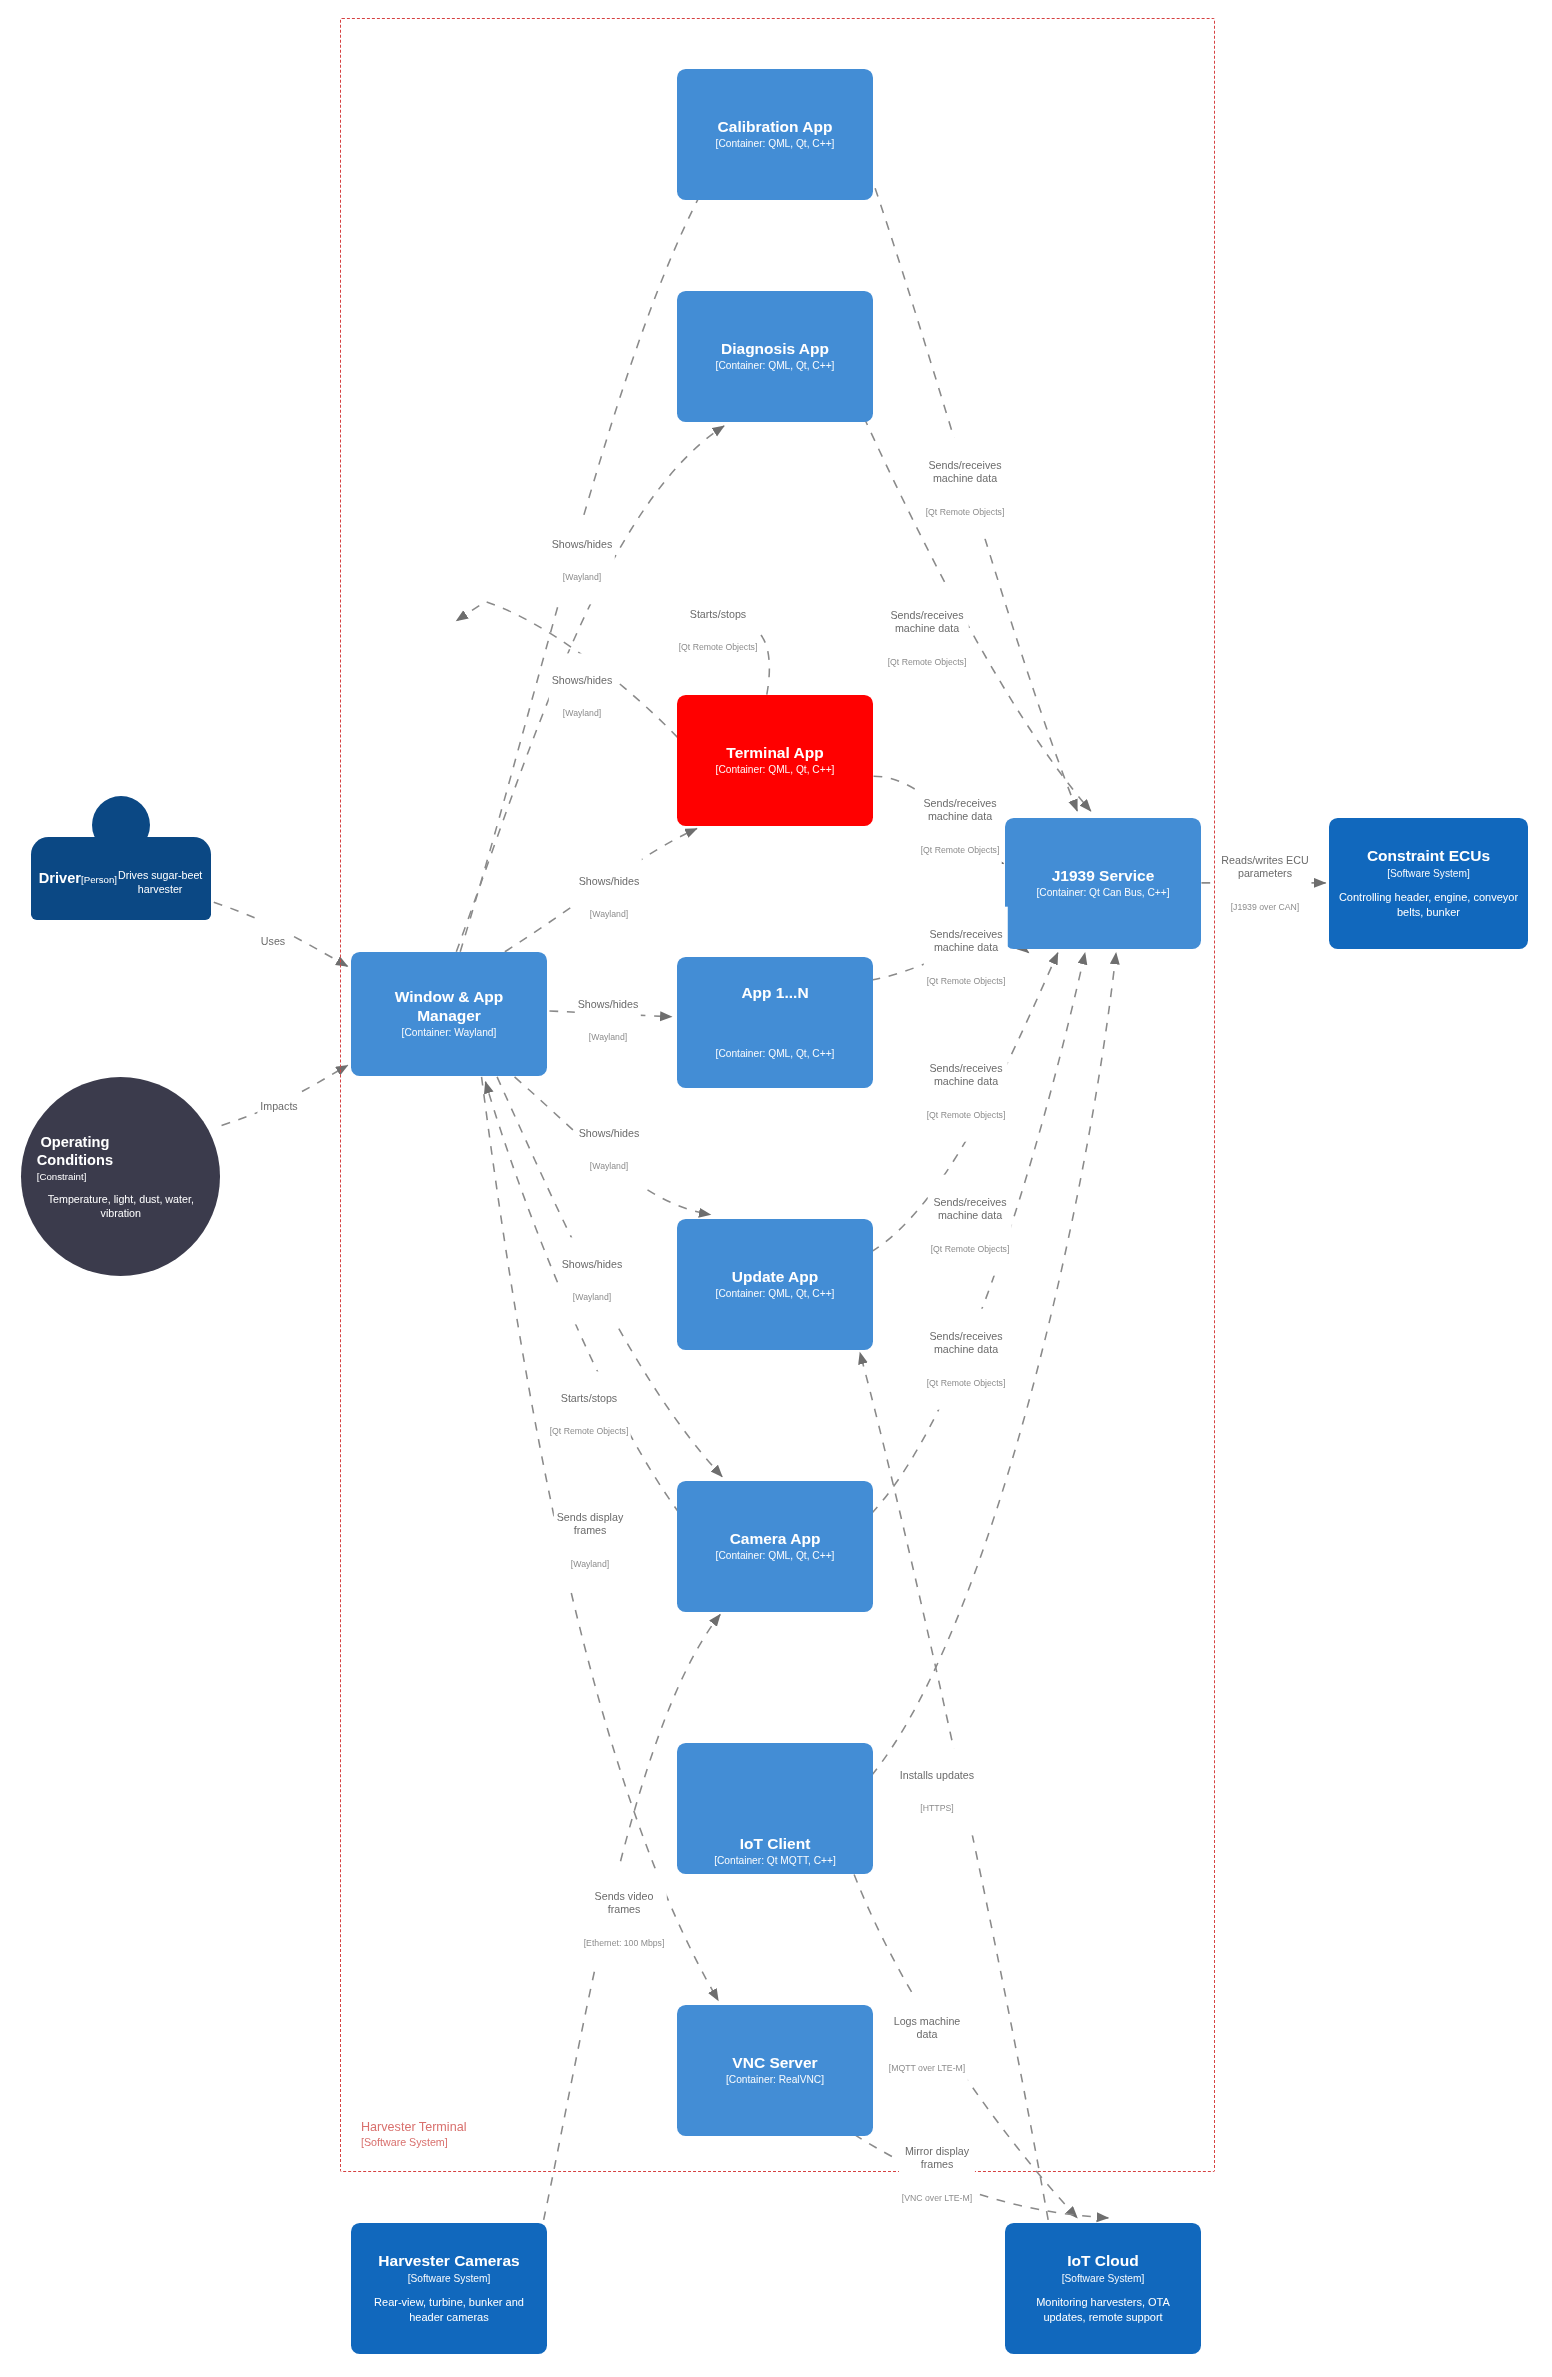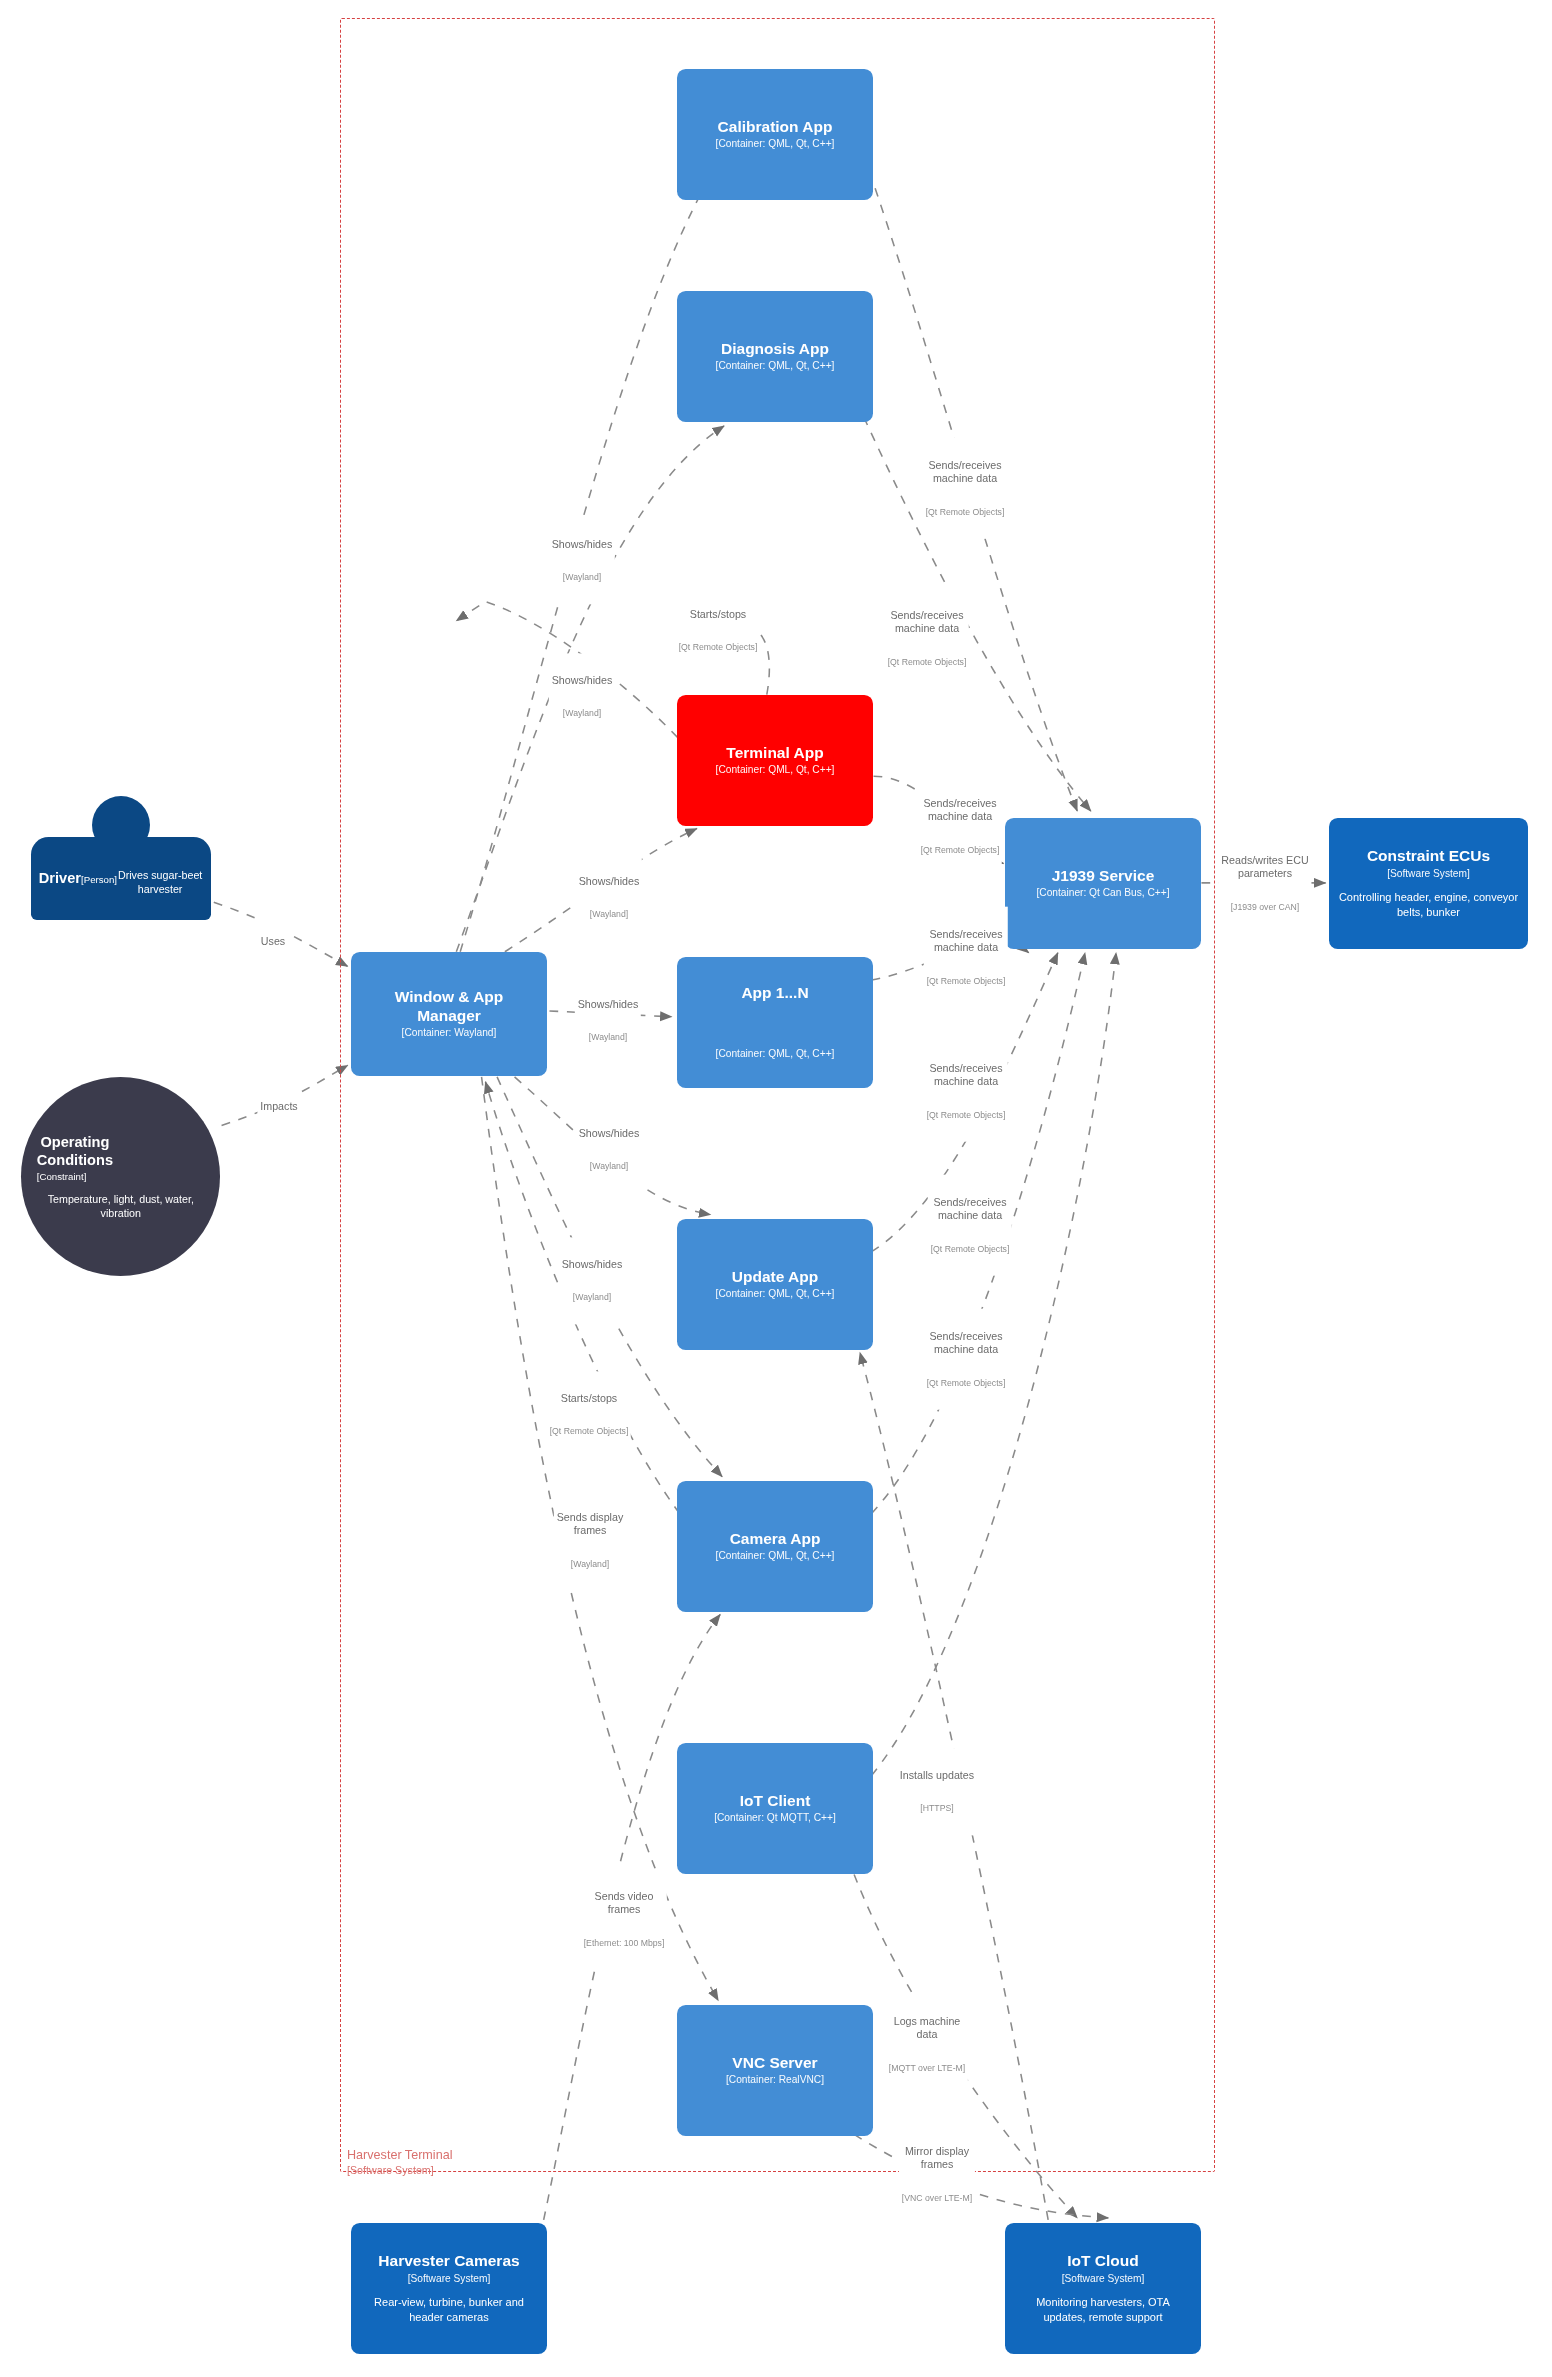--- a/index.html
+++ b/index.html
@@ -127,21 +127,21 @@
 
       <path d="M 1080 2288 C 1010 1900 920 1520 886 1394"></path>
 
       <path d="M 880 1932 C 930 2060 1030 2200 1110 2286"></path>
 
       <path d="M 880 2200 C 960 2250 1040 2280 1142 2286"></path>
     </g>
   </svg>
 
   <div class="boundary" style="left:340px;top:17.5px;width:873px;height:2152px;"></div>
-  <div class="boundary-label" style="left:347px;top:2120px;margin-top:28px;">
+  <div class="boundary-label" style="left:361px;top:2120px;">
     <div class="bl-name">Harvester Terminal</div>
     <div class="bl-type">[Software System]</div>
   </div>
 
   <div class="node container" style="left:677px;top:29px;width:196px;height:131px;margin-top:40px;">
     <div class="n-name">Calibration App</div>
     <div class="n-type">[Container: QML, Qt, C++]</div>
   </div>
 
   <div class="node container" style="left:677px;top:291px;width:196px;height:131px;">
@@ -162,21 +162,21 @@
   <div class="node container" style="left:677px;top:1219px;width:196px;height:131px;">
     <div class="n-name">Update App</div>
     <div class="n-type">[Container: QML, Qt, C++]</div>
   </div>
 
   <div class="node container" style="left:677px;top:1481px;width:196px;height:131px;">
     <div class="n-name">Camera App</div>
     <div class="n-type">[Container: QML, Qt, C++]</div>
   </div>
 
-  <div class="node container" style="left:677px;top:1743px;width:196px;height:131px;">
+  <div class="node container" style="left:677px;top:1743px;width:196px;height:131px;justify-content:flex-end;">
     <div class="n-name">IoT Client</div>
     <div class="n-type">[Container: Qt MQTT, C++]</div>
   </div>
 
   <div class="node container" style="left:677px;top:2005px;width:196px;height:131px;">
     <div class="n-name">VNC Server</div>
     <div class="n-type">[Container: RealVNC]</div>
   </div>
 
   <div class="node container" style="left:351px;top:952px;width:196px;height:124px;">

